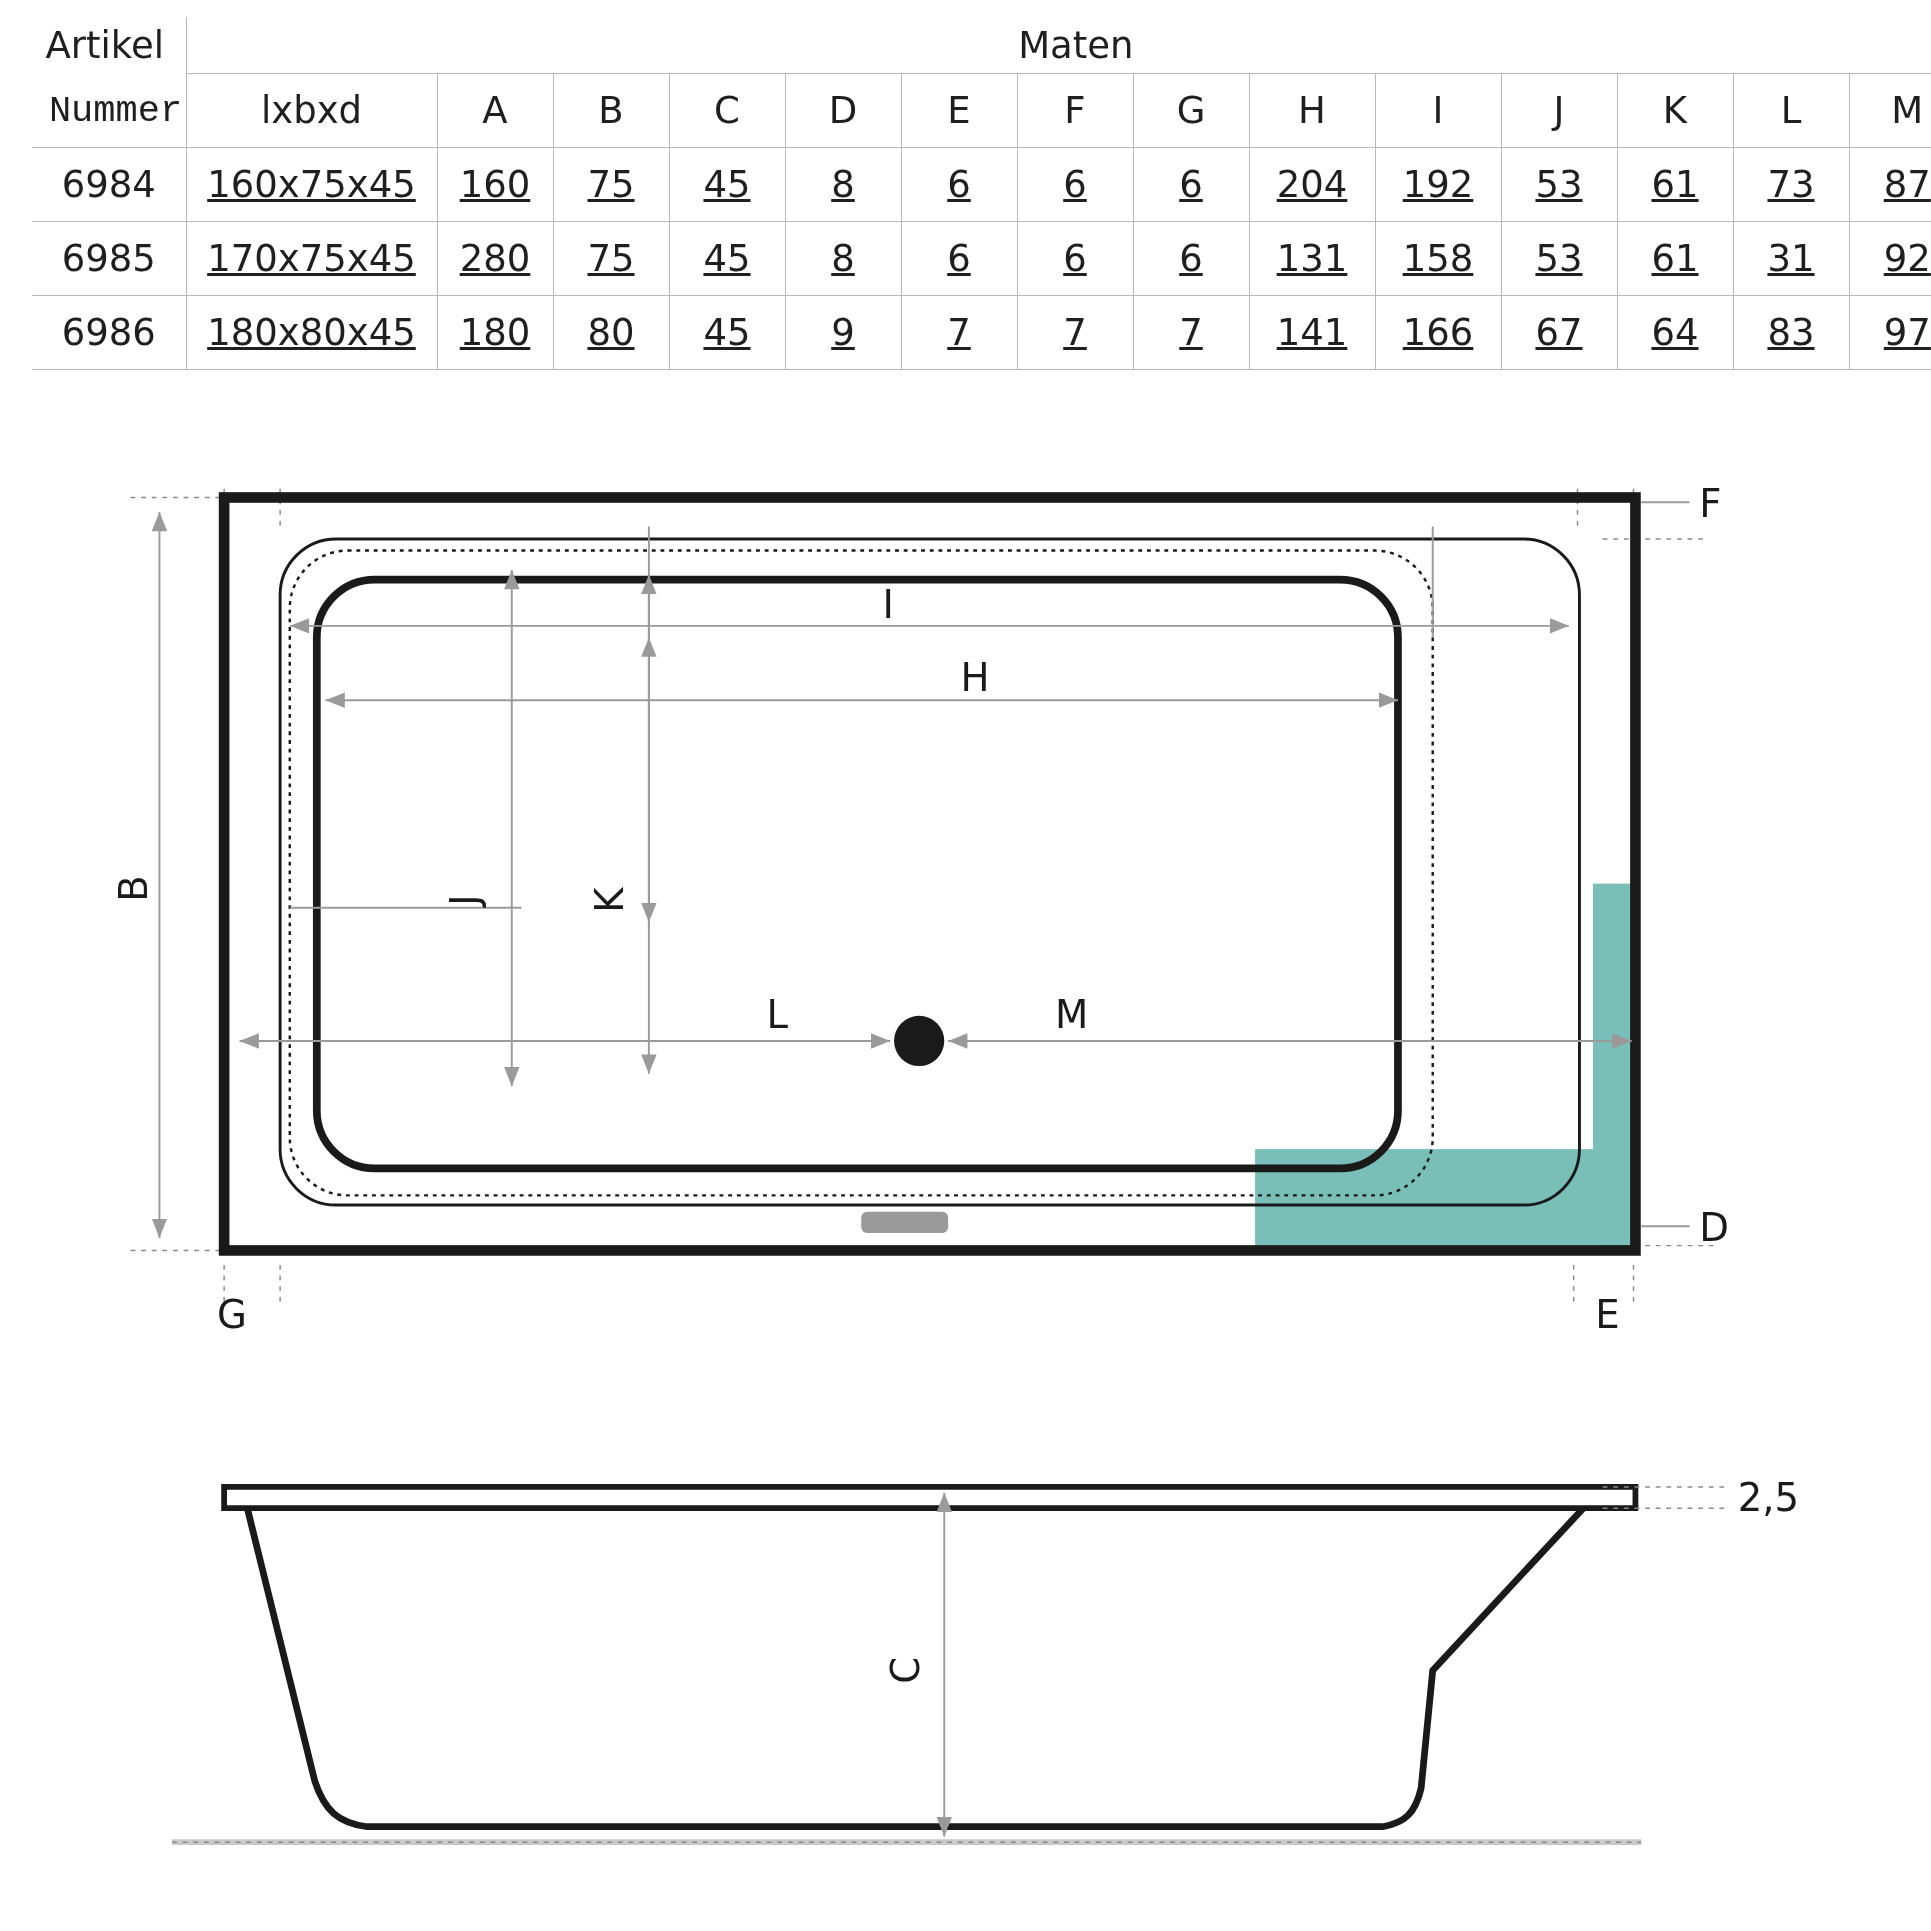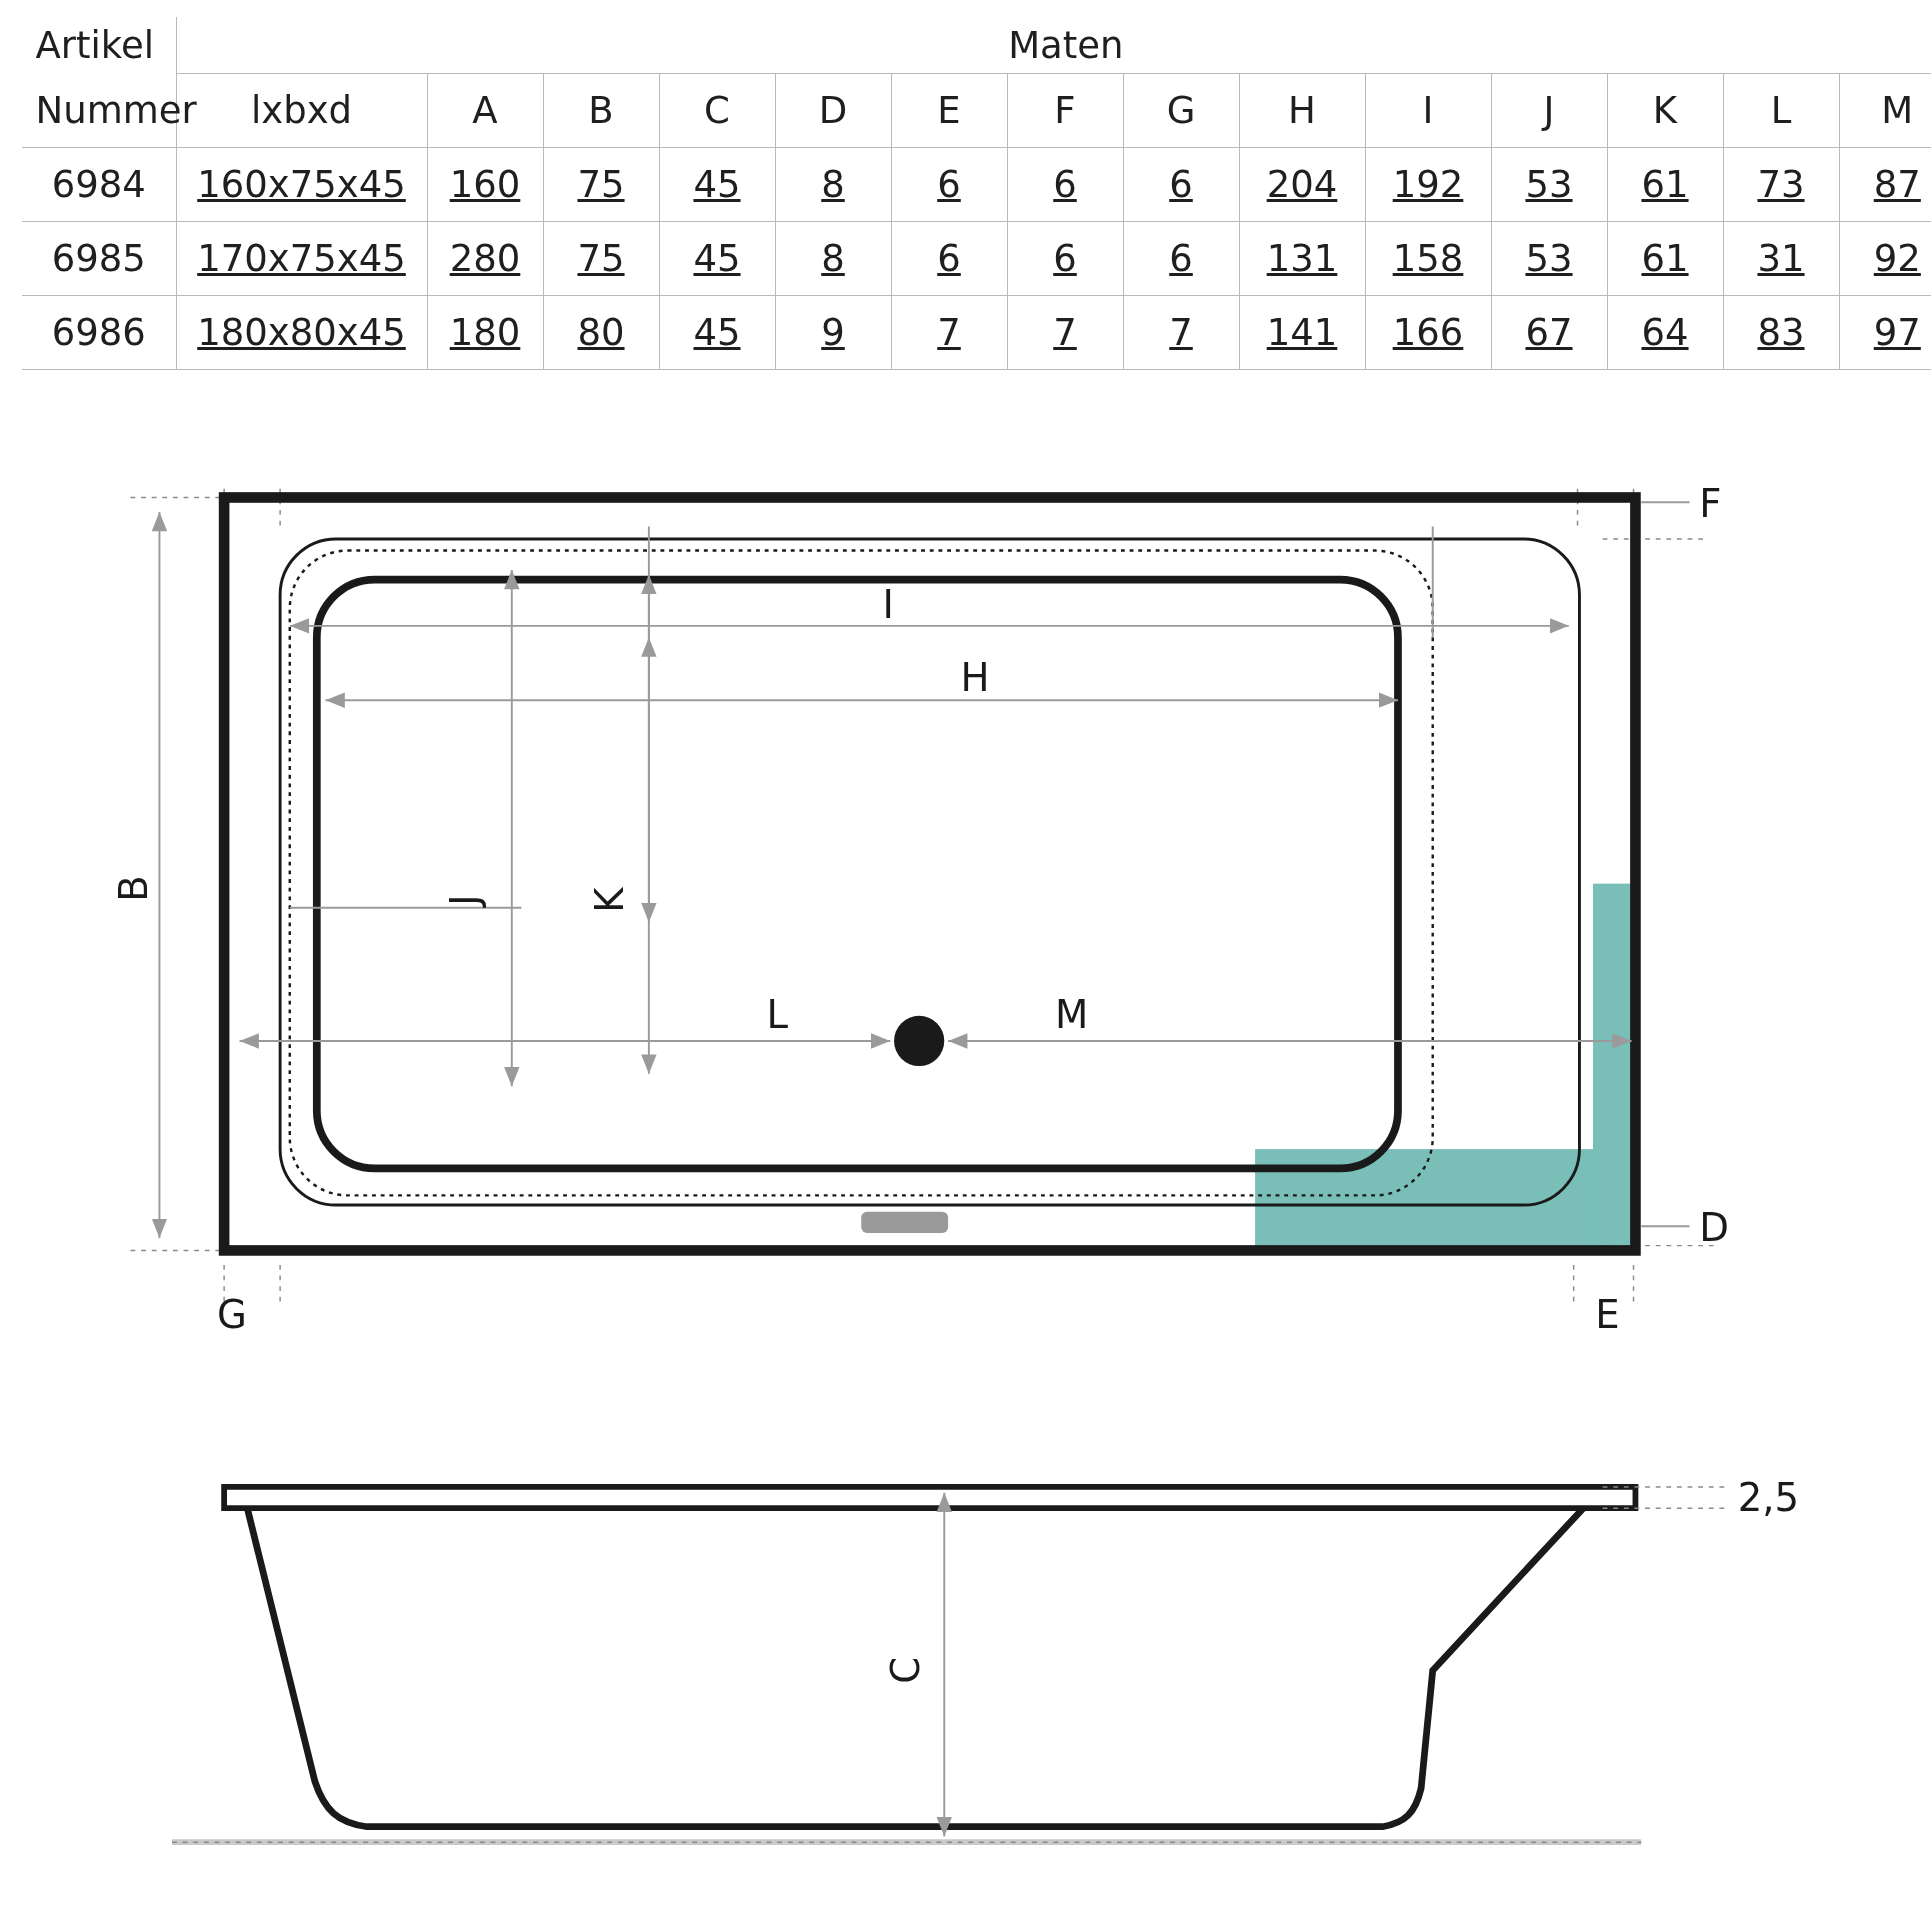--- a/index.html
+++ b/index.html
@@ -12,21 +12,21 @@
     height: 1931px;
     font-family: "DejaVu Sans", "Liberation Sans", sans-serif;
     color: #1a1a1a;
     position: relative;
     overflow: hidden;
   }
 
   
   .table-wrap {
     position: absolute;
-    left: 22px;
+    left: 32px;
     top: 17.4px;
     width: 1892px;
   }
   table.spec {
     border-collapse: collapse;
     width: 1892px;
     table-layout: fixed;
   }
   table.spec td, table.spec th {
     border: 1px solid #b9b9b9;
@@ -55,20 +55,21 @@
     text-align: center !important;
     border-bottom: 1px solid #b9b9b9 !important;
   }
   .sub-nummer {
     text-align: right;
     padding-left: 13.5px !important;
     font-size: 35px;
     border-top: none !important;
     border-left: none !important;
     border-bottom: 1px solid #b9b9b9 !important;
+    font-family: Liberation Mono, monospace;
   }
   .sub-lbd {
     font-size: 35px;
   }
   .colhead {
     font-weight: bold;
     font-size: 35px;
   }
   .artnum {
     font-weight: bold;

